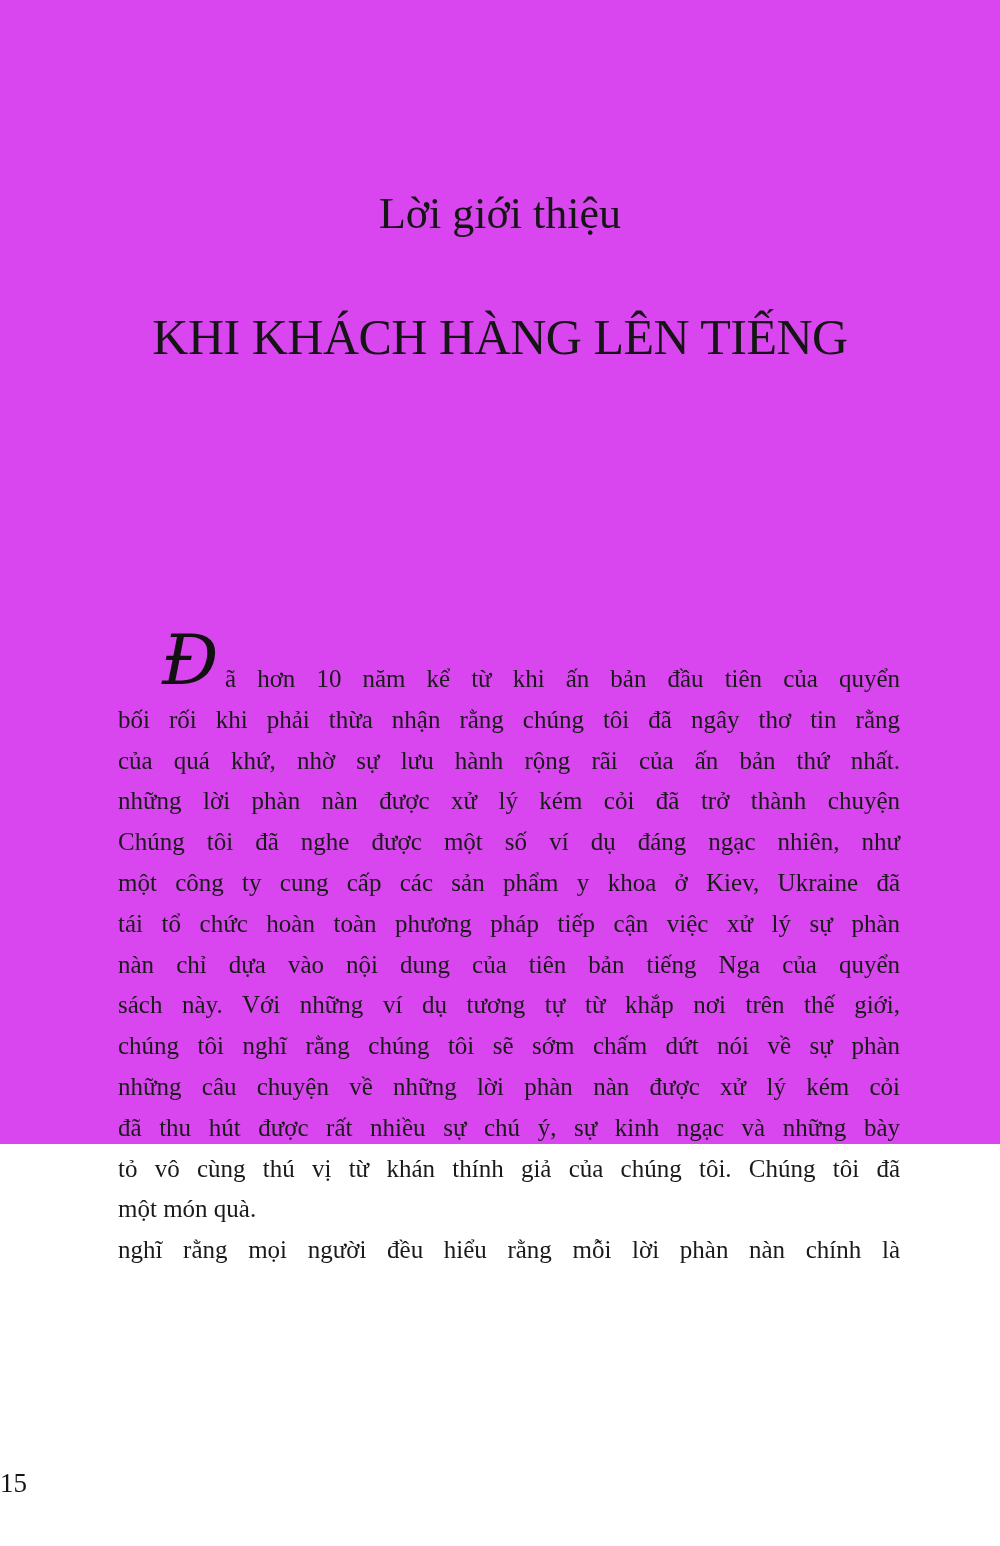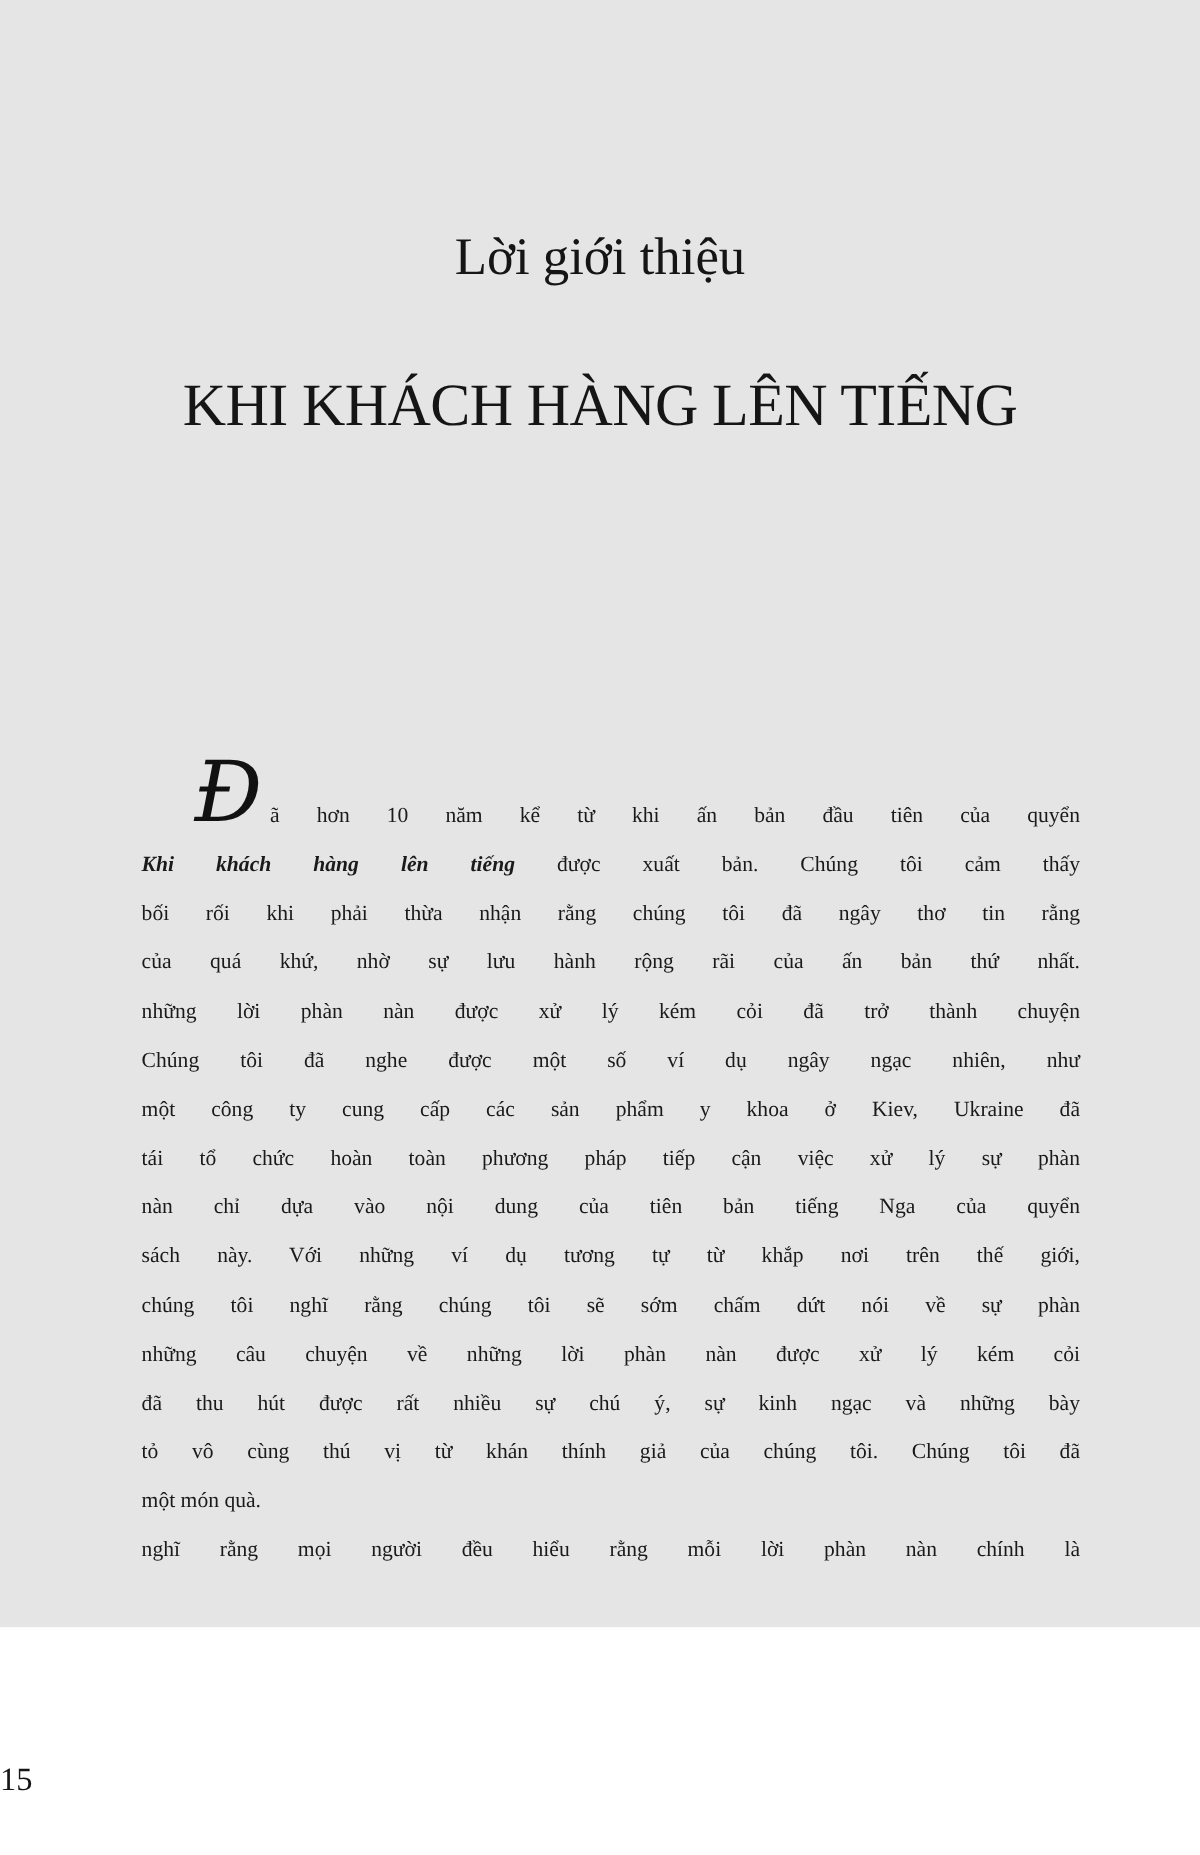--- a/index.html
+++ b/index.html
@@ -1,29 +1,29 @@
 <!DOCTYPE html>
 <html><head>
 <meta charset="utf-8">
 <style>
   html, body { margin: 0; padding: 0; background: #ffffff; }
   body { width: 1000px; height: 1546px; position: relative; overflow: hidden; color: #111; }
-  .page { position: absolute; left: 0; top: 0; width: 1000px; height: 1356px; background: #e5e5e5; }
+  .page { position: absolute; left: 0; top: 0; width: 1000px; height: 1144px; background: #d946ef; }
   .chapter-label {
     position: absolute; left: 0; width: 1000px; top: 188px; text-align: center;
     font-family: "Liberation Serif", "DejaVu Serif", serif; font-size: 44px; color: #151515;
   }
   .chapter-title {
     position: absolute; left: 0; width: 1000px; top: 308px; text-align: center;
     font-family: "Liberation Serif", "DejaVu Serif", serif; font-size: 50px; color: #151515;
     letter-spacing: -0.5px;
   }
   .body-text {
     position: absolute; left: 118px; top: 659px; width: 782px;
-    font-family: "Liberation Serif", "DejaVu Serif", serif; font-size: 18px;
+    font-family: "Liberation Serif", "DejaVu Serif", serif; font-size: 25px;
     line-height: 40.8px; color: #1a1a1a; text-align: justify; text-align-last: left;
   }
   .line { display: block; white-space: nowrap; text-align: justify; text-align-last: justify; }
   .line.last { text-align-last: left; }
   .drop-cap {
     position: absolute; left: 162px; top: 625px; width: 62px; height: 70px;
     font-family: "DejaVu Serif", serif; font-style: italic; font-size: 70px; line-height: 70px;
     color: #111;
   }
   .first-line { padding-left: 107px; }
@@ -37,25 +37,24 @@
 <body>
 
 <div class="page">
   <div class="chapter-label">Lời giới thiệu</div>
   <div class="chapter-title">KHI KHÁCH HÀNG LÊN TIẾNG</div>
 
   <div class="drop-cap">Đ</div>
 
   <div class="body-text">
     <span class="line first-line">ã hơn 10 năm kể từ khi ấn bản đầu tiên của quyển</span>
-    <span class="line"><span class="bold-italic">Khi khách hàng lên tiếng</span> <span>được xuất bản. Chúng tôi cảm thấy</span></span>
     <span class="line">bối rối khi phải thừa nhận rằng chúng tôi đã ngây thơ tin rằng</span>
     <span class="line">của quá khứ, nhờ sự lưu hành rộng rãi của ấn bản thứ nhất.</span>
     <span class="line">những lời phàn nàn được xử lý kém cỏi đã trở thành chuyện</span>
-    <span class="line">Chúng tôi đã nghe được một số ví dụ ngây ngạc nhiên, như</span>
+    <span class="line">Chúng tôi đã nghe được một số ví dụ đáng ngạc nhiên, như</span>
     <span class="line">một công ty cung cấp các sản phẩm y khoa ở Kiev, Ukraine đã</span>
     <span class="line">tái tổ chức hoàn toàn phương pháp tiếp cận việc xử lý sự phàn</span>
     <span class="line">nàn chỉ dựa vào nội dung của tiên bản tiếng Nga của quyển</span>
     <span class="line">sách này. Với những ví dụ tương tự từ khắp nơi trên thế giới,</span>
     <span class="line">chúng tôi nghĩ rằng chúng tôi sẽ sớm chấm dứt nói về sự phàn</span>
     <span class="line">những câu chuyện về những lời phàn nàn được xử lý kém cỏi</span>
     <span class="line">đã thu hút được rất nhiều sự chú ý, sự kinh ngạc và những bày</span>
     <span class="line">tỏ vô cùng thú vị từ khán thính giả của chúng tôi. Chúng tôi đã</span>
     <span class="line last">một món quà.</span>
     <span class="line">nghĩ rằng mọi người đều hiểu rằng mỗi lời phàn nàn chính là</span>

